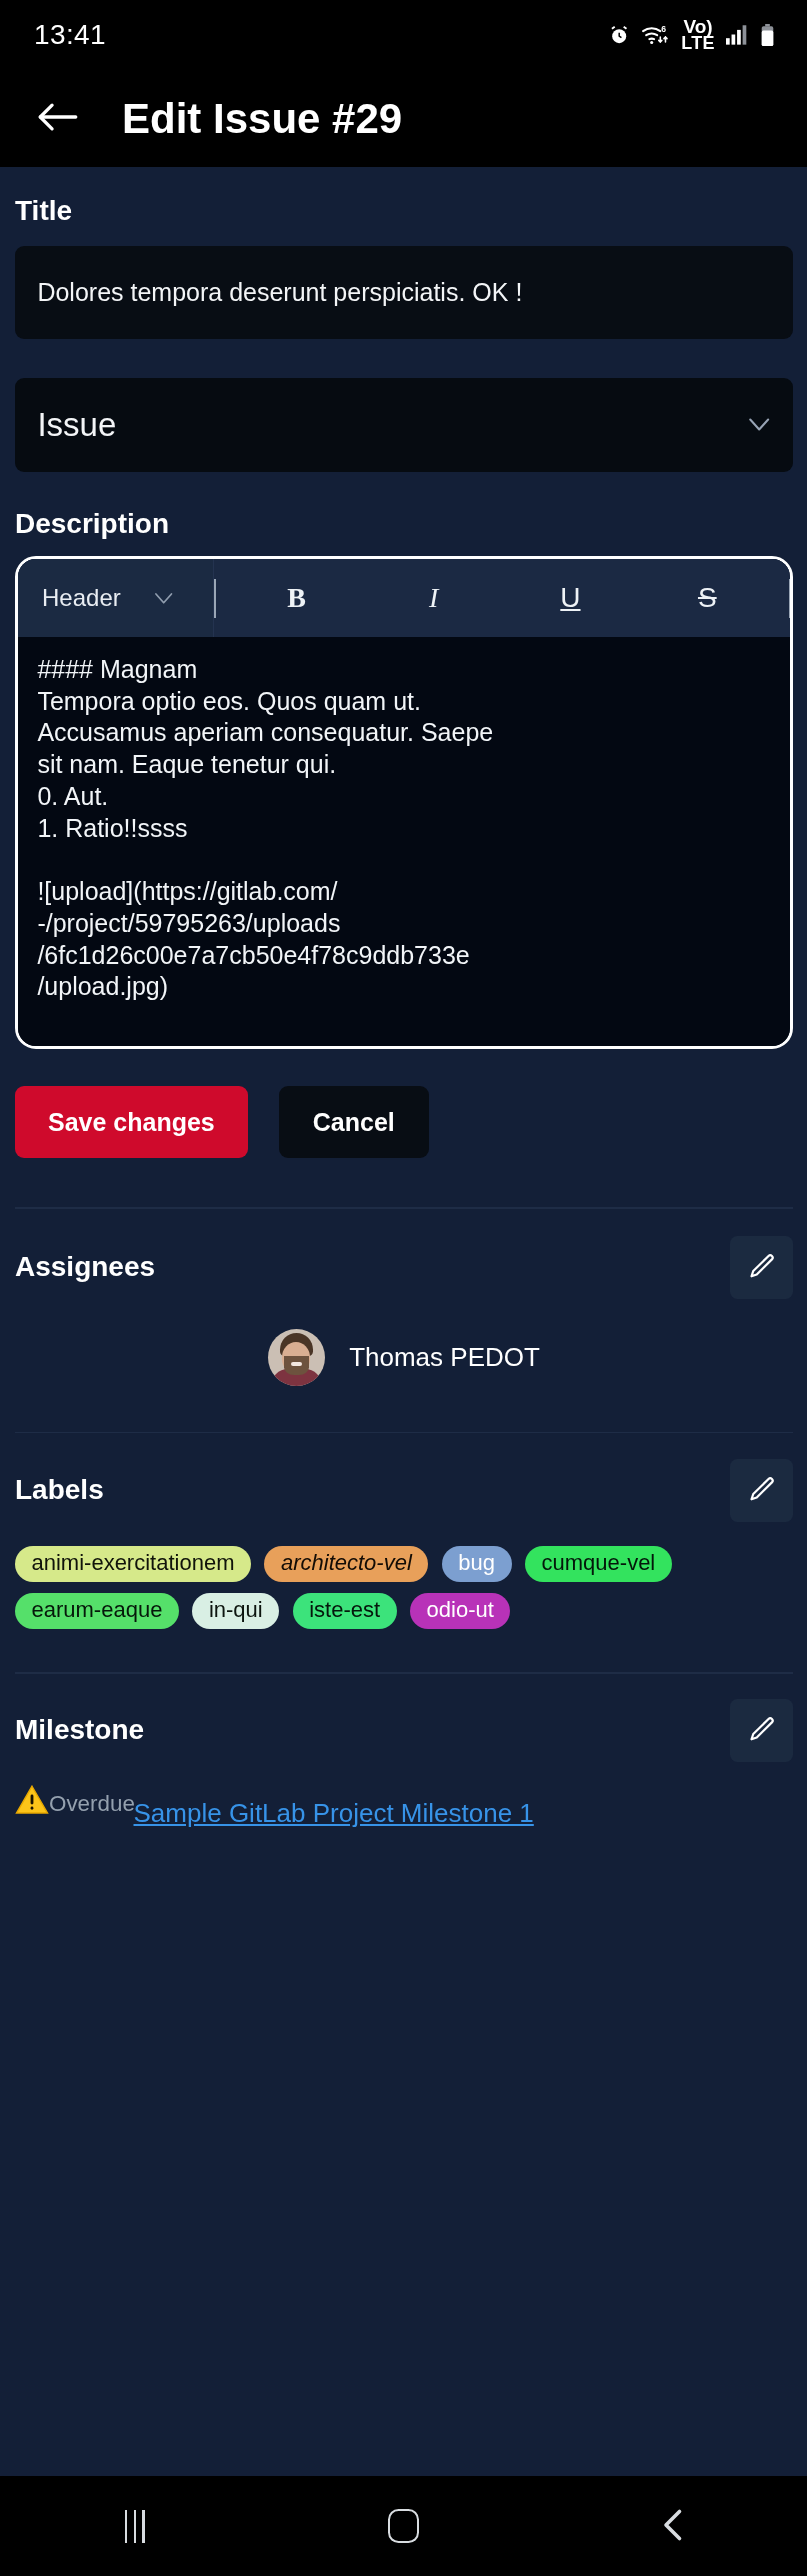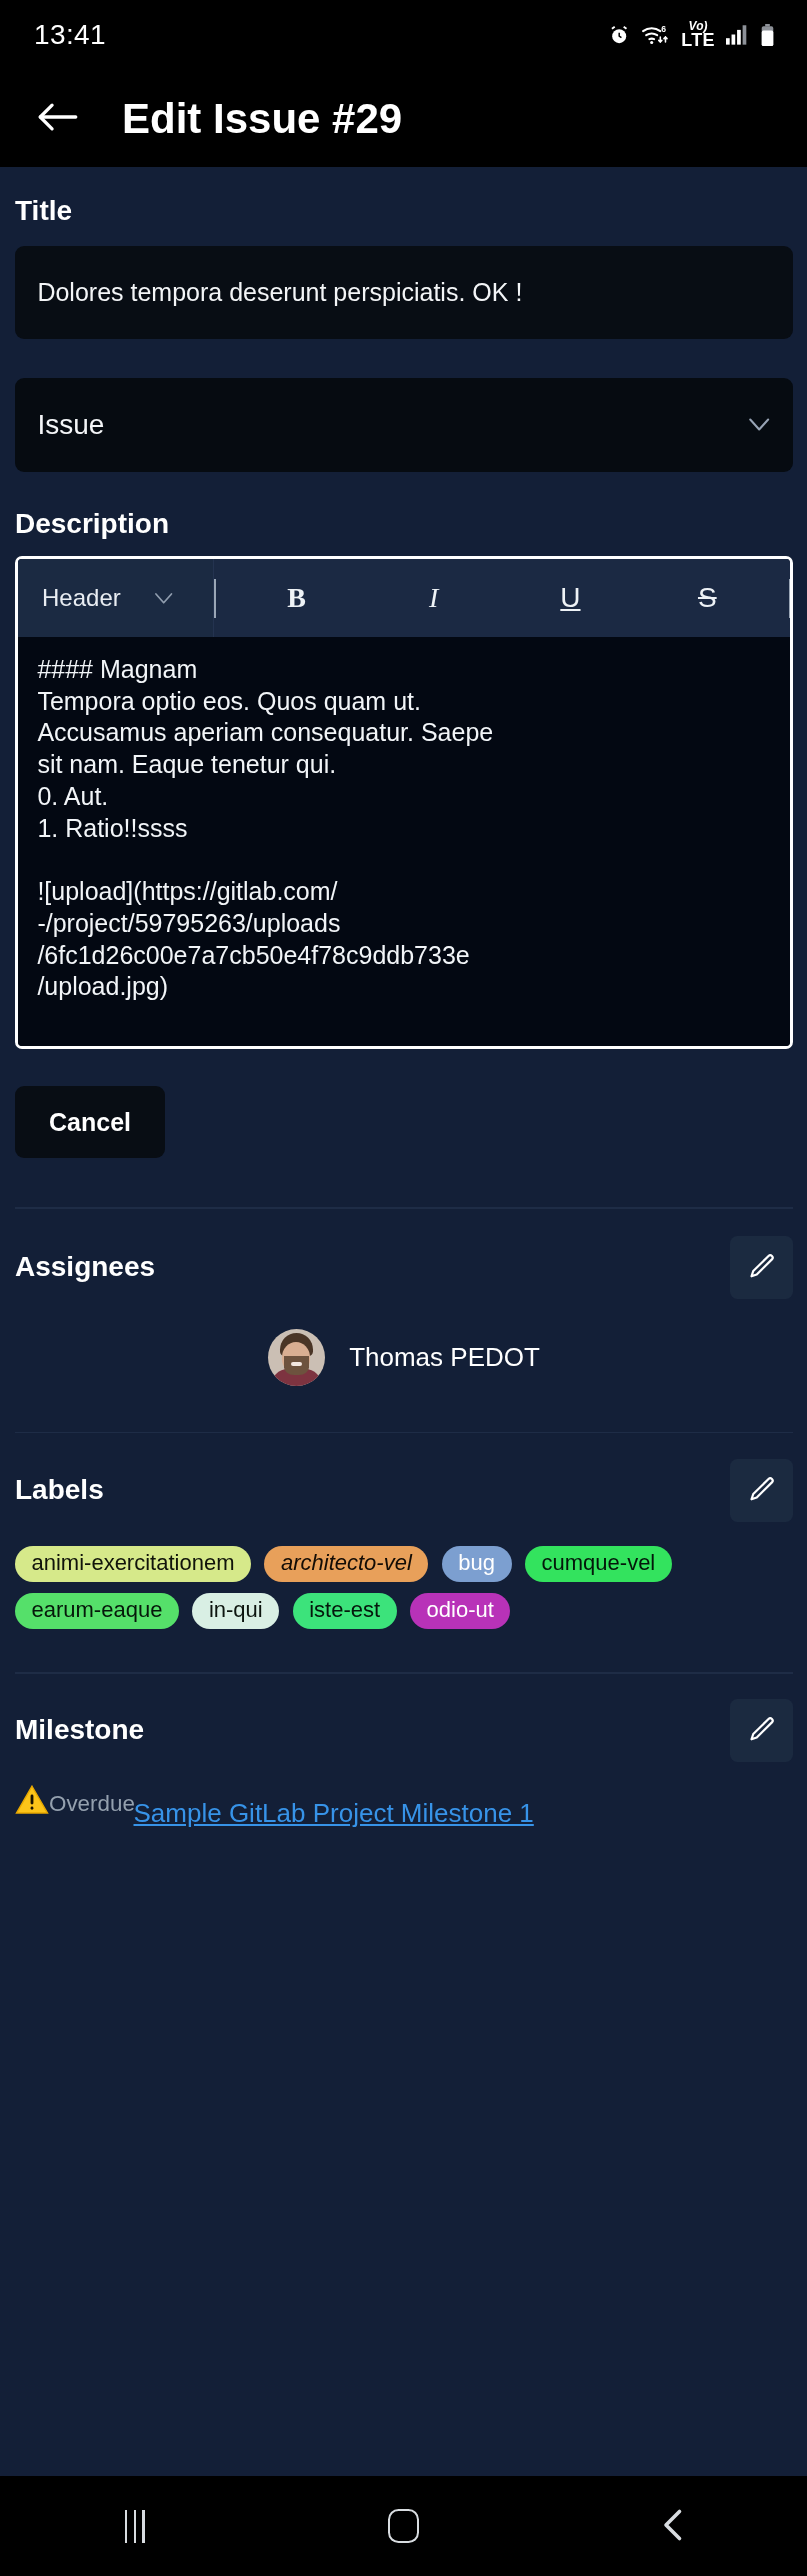--- a/index.html
+++ b/index.html
@@ -40,21 +40,21 @@
     gap: 10.5px;
   }
   .status-icons svg { display: block; }
   .volte-ico {
     display: flex;
     flex-direction: column;
     align-items: center;
     line-height: 0.92;
     color: #fff;
   }
-  .volte-ico .v1 { font-size: 12px; font-weight: bold; font-style: italic; }
+  .volte-ico .v1 { font-size: 19px; font-weight: bold; }
   .volte-ico .v2 { font-size: 18px; font-weight: bold; letter-spacing: 0.4px; }
 
   
   .app-bar {
     height: 97px;
     background: #000;
     display: flex;
     align-items: center;
     padding-left: 34px;
     flex: 0 0 auto;
@@ -106,32 +106,32 @@
   
   .select-box {
     background: #060b11;
     border-radius: 9px;
     height: 94px;
     display: flex;
     align-items: center;
     justify-content: space-between;
     padding: 0 22.4px;
     color: #f3f5f7;
-    font-size: 28px;
+    font-size: 33px;
   }
   .chev {
     color: #97a3b4;
     font-size: 19.4px;
     line-height: 1;
   }
 
   
   .editor {
     border: 3px solid #ffffff;
-    border-radius: 7px;
+    border-radius: 21px;
     background: #111c30;
     overflow: hidden;
   }
   .toolbar {
     display: flex;
     align-items: stretch;
     height: 78px;
     background: #1b2943;
   }
   .tb-select {
@@ -432,20 +432,21 @@
 1. Ratio!!ssss
 
 ![upload](https://gitlab.com/
 -/project/59795263/uploads
 /6fc1d26c00e7a7cb50e4f78c9ddb733e
 /upload.jpg)</pre>
       </div>
     </div>
 
     <div class="actions" style="margin-top:37px;">
+      <div class="btn btn-save">Save changes</div>
       <div class="btn btn-cancel">Cancel</div>
     </div>
 
     <div class="rule" style="margin-top:49px;"></div>
 
     <div class="sec-head" style="margin-top:27px;">
       <div class="section-label">Assignees</div>
       <div class="edit-btn">
         <span>
           <svg width="28" height="28" viewBox="0 0 24 24" fill="none" stroke="#ffffff" stroke-width="1.9" stroke-linecap="round" stroke-linejoin="round">

